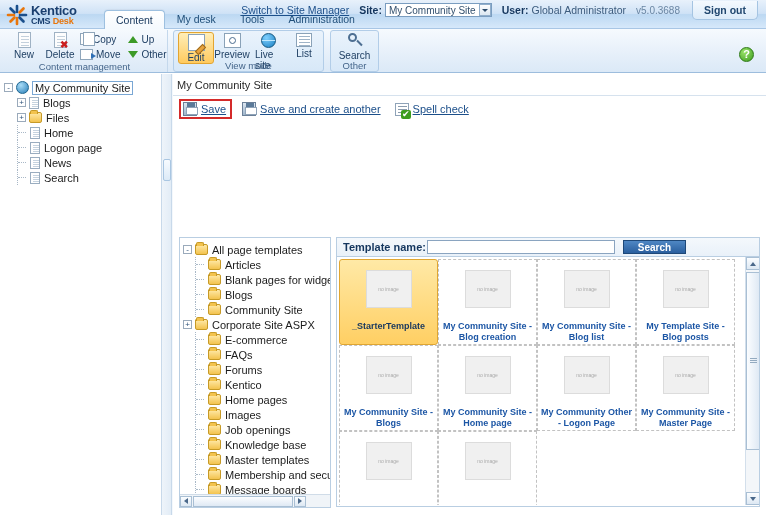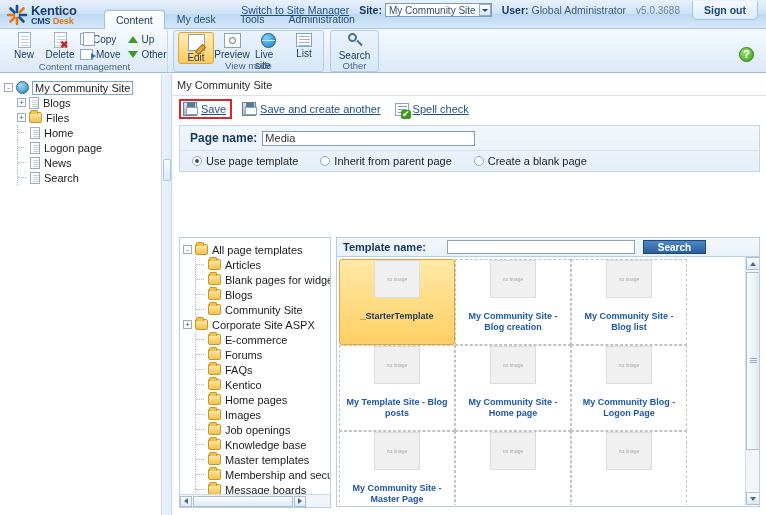--- a/index.html
+++ b/index.html
@@ -263,41 +263,41 @@
   .tri-d2 { width:0;height:0;border-left:3px solid transparent;border-right:3px solid transparent;border-top:4px solid #4a688a; }
 
   .gridpanel {
     position:absolute; left:163px; top:0; width:424px; height:278px;
   }
   .searchrow {
     display:flex; align-items:center; height:20px;
     background:linear-gradient(to bottom,#f4f8fc,#e9f1f9);
     border:1px solid #b9cee2; padding-left:6px;
   }
-  .searchrow .lbl { font-size:11px; color:#14365e; font-weight:bold; margin-right:21px; }
+  .searchrow .lbl { font-size:11px; color:#14365e; font-weight:bold; margin-right:1px; }
   .searchrow input {
     width:188px;height:14px;font-size:10px;border:1px solid #8aa4c0;padding:0 2px;
     font-family:"Liberation Sans",sans-serif; background:#fff;
   }
   .searchbtn {
     margin-left:8px; width:63px; height:14px;
     background:linear-gradient(to bottom,#4f87c4,#2a5f9e);
     border:1px solid #1e4878; color:#fff; font-size:10px; font-weight:bold;
     display:flex;align-items:center;justify-content:center; cursor:pointer;
   }
   .gridbox {
     position:absolute; left:0; top:20px; width:424px; height:250px;
     border:1px solid #b9cee2; border-top:none; background:#fff; overflow:hidden;
   }
   .gridinner { position:absolute; left:0; top:0; width:408px; height:248px; overflow:hidden; }
   .grid { display:flex; flex-wrap:wrap; padding:2px 0 0 2px; }
   .cell {
-    width:116px; height:86px; border:1px dashed #c2c2c2;
+    width:99px; height:86px; border:1px dashed #c2c2c2;
     display:flex; flex-direction:column; align-items:center; justify-content:flex-start;
-    padding-top:0; cursor:pointer; background:#fff;
+    padding-top:10px; cursor:pointer; background:#fff;
   }
   .cell.selected {
     background: linear-gradient(to bottom,#ffe9a6,#ffcf63);
     border:1px solid #e0a631; border-radius:3px;
   }
   .thumb-ph {
     width:46px; height:38px; background:#f0f0f0; border:1px solid #dcdcdc;
     display:flex; align-items:center; justify-content:center;
     font-size:5px; color:#a9a9a9;
   }
@@ -532,40 +532,20 @@
         <div class="act">
           <span class="ic-save"></span>
           <span class="lbl">Save and create another</span>
         </div>
         <div class="act">
           <span class="ic-spell"></span>
           <span class="lbl">Spell check</span>
         </div>
       </div>
 
-      <div class="formbox">
-        <div class="pagename-row">
-          <span class="lbl">Page name:</span>
-          <input type="text" value="Media" style="">
-        </div>
-        <div class="radio-row">
-          <div class="radio on">
-            <span class="dot"></span>
-            <span class="lbl">Use page template</span>
-          </div>
-          <div class="radio">
-            <span class="dot"></span>
-            <span class="lbl">Inherit from parent page</span>
-          </div>
-          <div class="radio">
-            <span class="dot"></span>
-            <span class="lbl">Create a blank page</span>
-          </div>
-        </div>
-      </div>
 
       <div class="tmplwrap">
 
         <div class="tmpltree">
           <div class="tree">
 
             <div class="tnode">
               <span class="exp">-</span>
               <span class="ico-folder"></span>
               <span class="lbl">All page templates</span>
@@ -610,28 +590,28 @@
                 <span class="dash"></span>
               <span class="ico-folder"></span>
               <span class="lbl">E-commerce</span>
             </div>
 
 
             <div class="tnode">
               <span class="spacer"></span>
                 <span class="dash"></span>
               <span class="ico-folder"></span>
+              <span class="lbl">FAQs</span>
+            </div>
+
+            <div class="tnode">
+              <span class="spacer"></span>
+                <span class="dash"></span>
+              <span class="ico-folder"></span>
               <span class="lbl">Forums</span>
-            </div>
-
-            <div class="tnode">
-              <span class="spacer"></span>
-                <span class="dash"></span>
-              <span class="ico-folder"></span>
-              <span class="lbl">FAQs</span>
             </div>
 
             <div class="tnode">
               <span class="spacer"></span>
                 <span class="dash"></span>
               <span class="ico-folder"></span>
               <span class="lbl">Kentico</span>
             </div>
 
             <div class="tnode">
@@ -721,29 +701,33 @@
                 <div class="cell">
                   <span class="thumb-ph">no image</span>
                   <span class="cap">My Community Site - Blog list</span>
                 </div>
 
                 <div class="cell">
                   <span class="thumb-ph">no image</span>
                   <span class="cap">My Template Site - Blog posts</span>
                 </div>
 
+                <div class="cell">
+                  <span class="thumb-ph">no image</span>
+                  <span class="cap">My Community Site - Blogs</span>
+                </div>
 
                 <div class="cell">
                   <span class="thumb-ph">no image</span>
                   <span class="cap">My Community Site - Home page</span>
                 </div>
 
                 <div class="cell">
                   <span class="thumb-ph">no image</span>
-                  <span class="cap">My Community Blog - Logon Page</span>
+                  <span class="cap">My Community Other - Logon Page</span>
                 </div>
 
                 <div class="cell">
                   <span class="thumb-ph">no image</span>
                   <span class="cap">My Community Site - Master Page</span>
                 </div>
 
                 <div class="cell">
                   <span class="thumb-ph">no image</span>
                   <span class="cap"></span>

